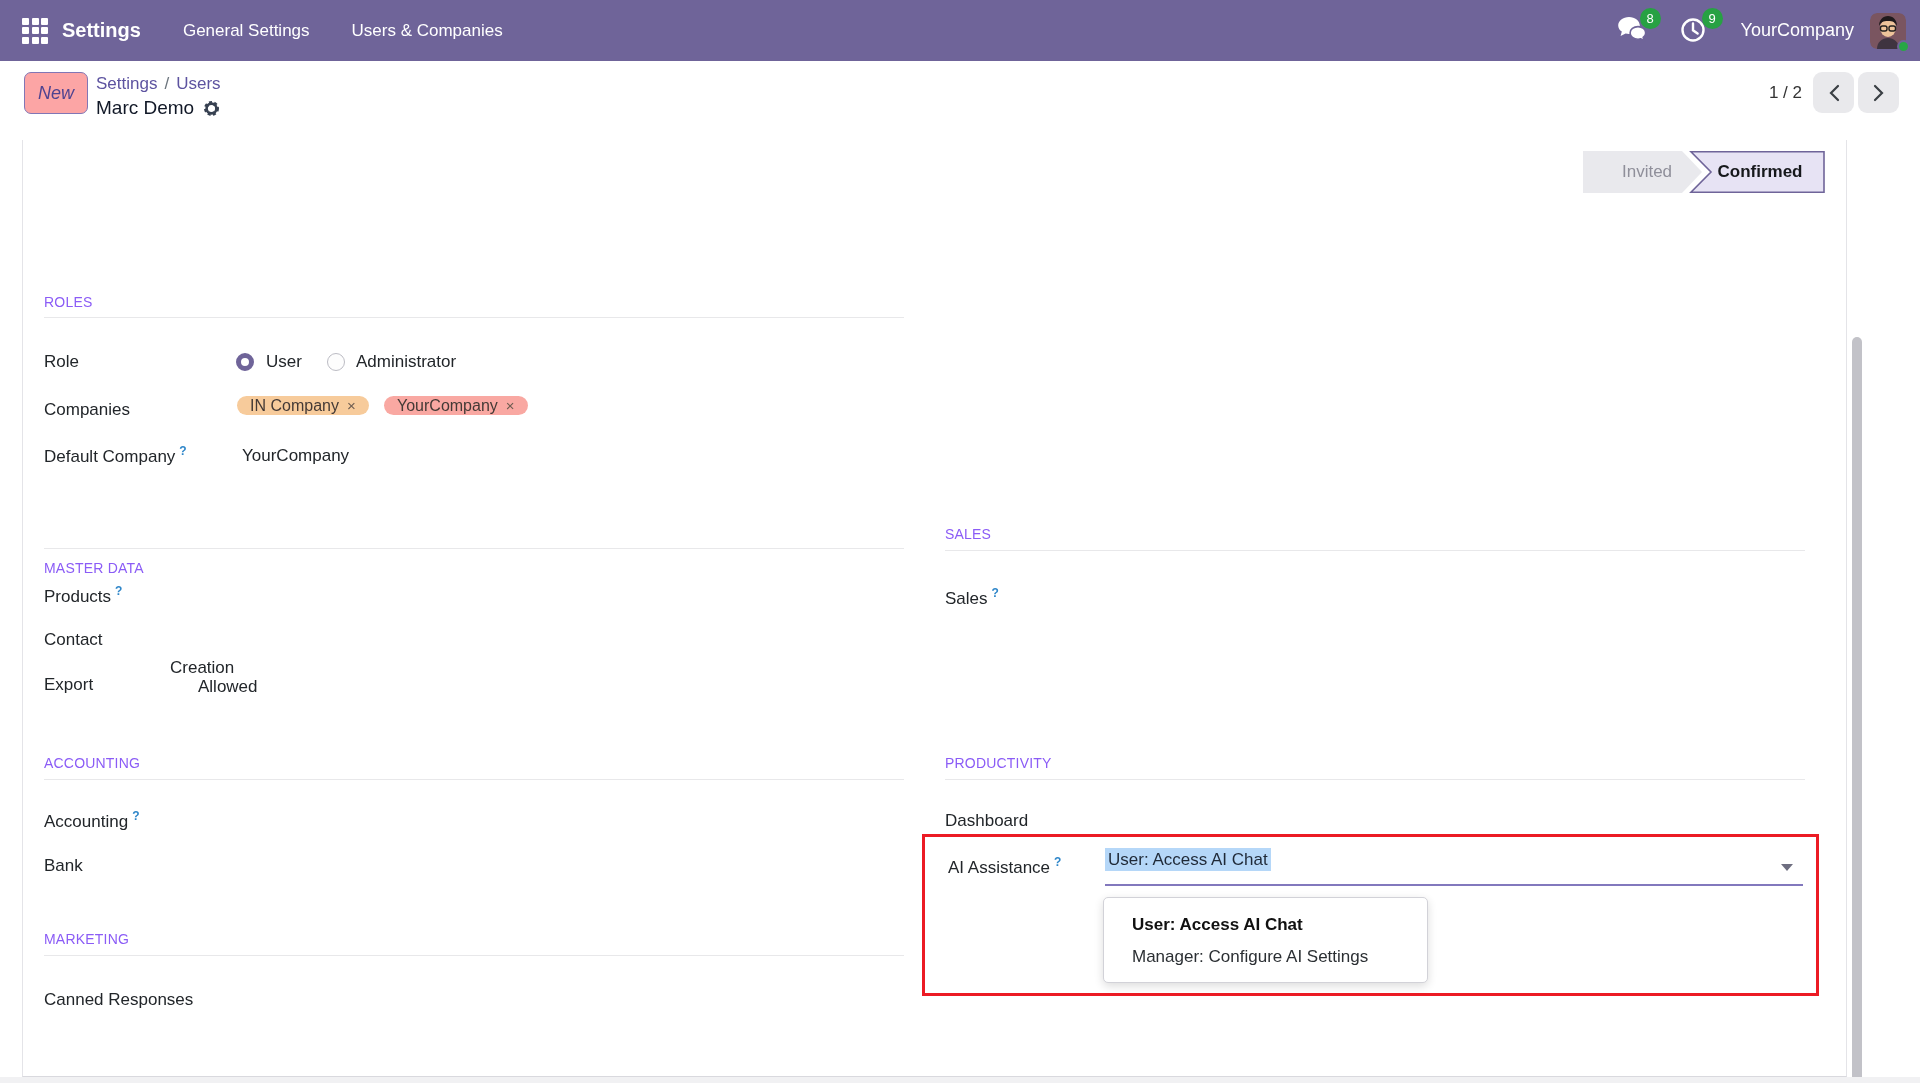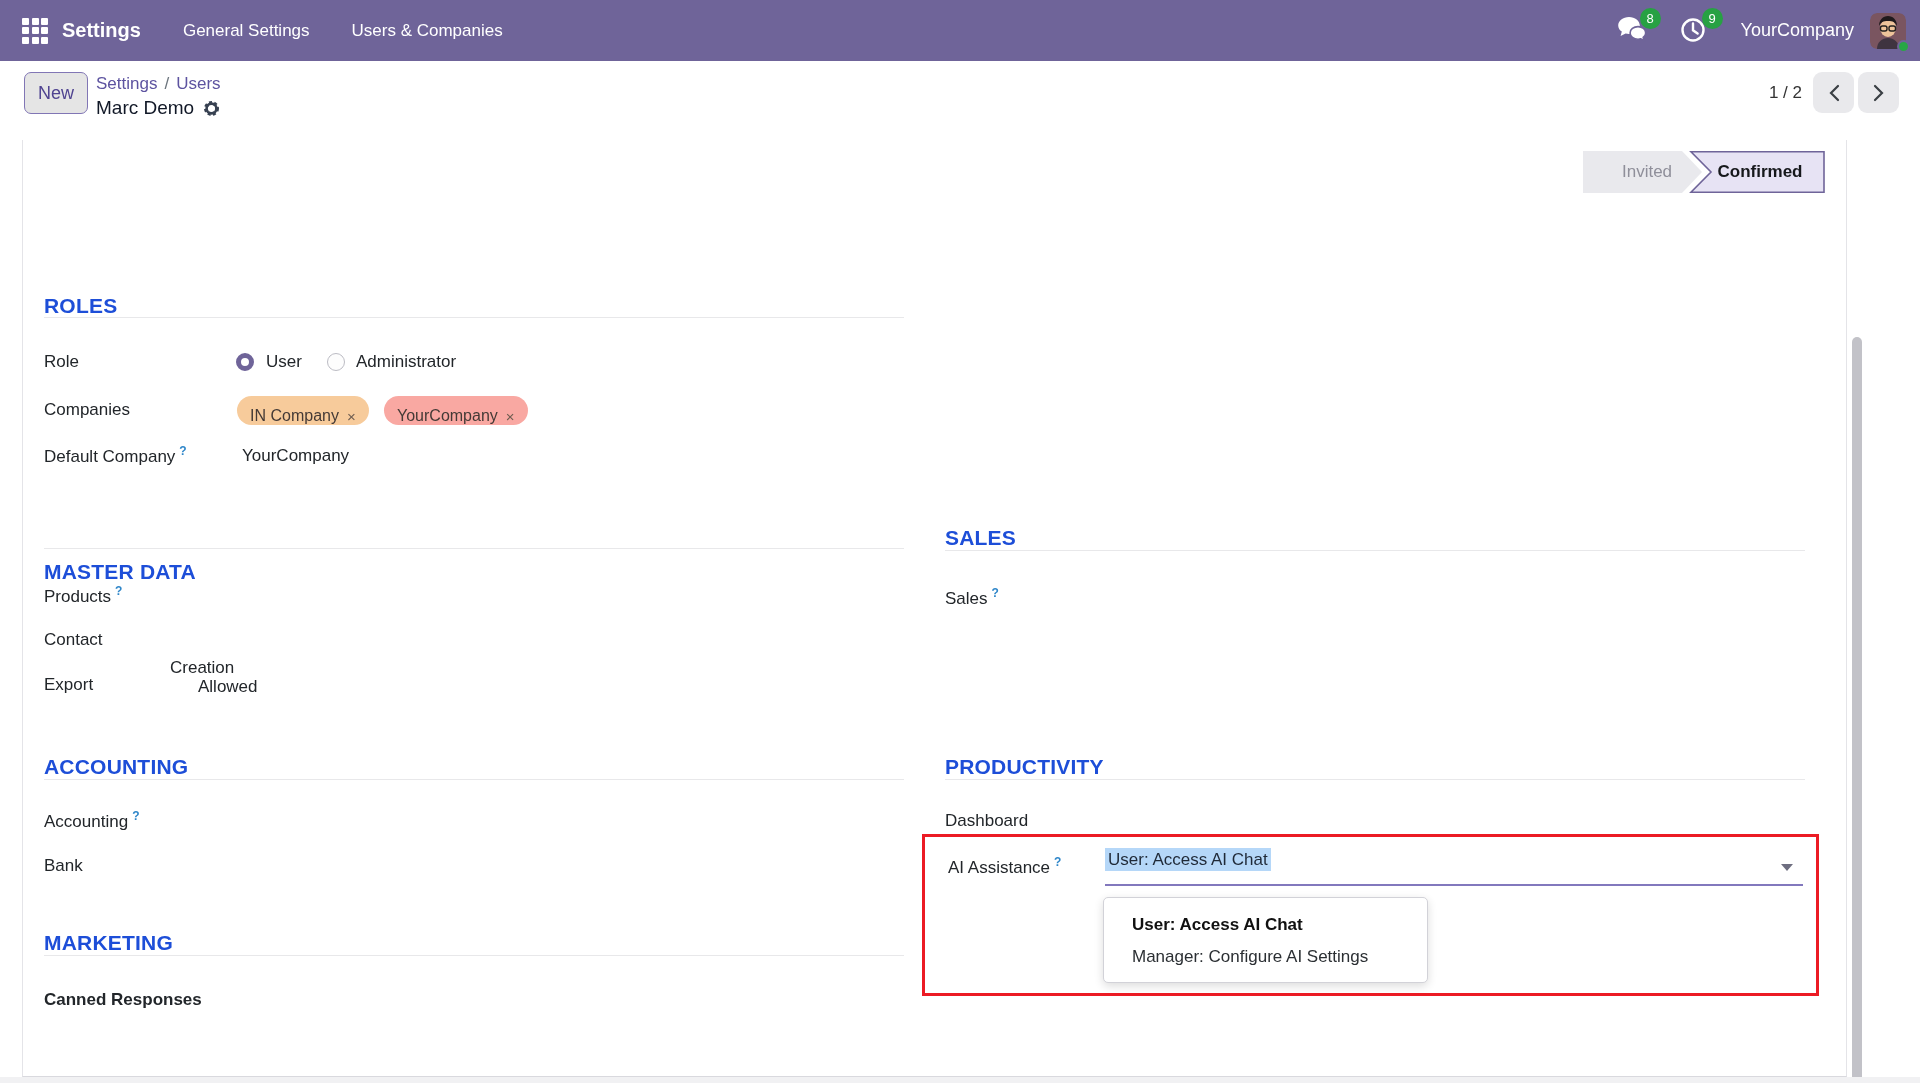--- a/index.html
+++ b/index.html
@@ -21,22 +21,22 @@
   .badge { position:absolute; top:-8px; right:-10px; min-width:21px; height:21px; border-radius:11px;
     background:#27A143; color:#fff; font-size:13px; display:flex; align-items:center;
     justify-content:center; padding:0 4px; }
   .nav-company { font-size:18px; margin-right:16px; cursor:pointer; }
   .avatar { position:relative; width:36px; height:36px; border-radius:7px; overflow:visible;
     margin-right:14px; cursor:pointer; }
   .presence { position:absolute; right:-4px; bottom:-4px; width:13px; height:13px;
     border-radius:50%; background:#28a745; border:2px solid #6F6499; }
 
   
-  .btn-new { left:24px; top:72px; width:64px; height:42px; background:#e5e5e5;
-    border:1px solid #8176b5; border-radius:7px; color:#4f4390; font-size:18px; cursor:pointer; }
+  .btn-new { left:24px; top:72px; width:64px; height:42px; background:#fca5a5;
+    border:1px solid #8176b5; border-radius:7px; color:#4f4390; font-size:18px; cursor:pointer;font-style:italic; }
   .breadcrumb { left:96px; top:74px; font-size:17px; }
   .breadcrumb a { color:#5D53A0; text-decoration:none; cursor:pointer; }
   .crumb-sep { color:#6c757d; margin:0 7px; }
   .record-line { left:96px; top:97px; font-size:19px; color:#111827; display:flex; align-items:center; gap:9px; }
   .pager-count { left:1740px; top:83px; width:62px; font-size:17px; color:#333; text-align:right; }
   .pager-btn { top:72px; width:41px; height:41px; background:#e9e9ec; border:none; border-radius:9px;
     display:flex; align-items:center; justify-content:center; cursor:pointer; }
 
   
   .statusbar { left:1583px; top:151px; width:242px; height:42px; }
@@ -49,31 +49,31 @@
   
   .sheet { left:22px; top:140px; width:1825px; height:937px;
     border-left:1px solid #e4e4e8; border-right:1px solid #e4e4e8; border-bottom:1px solid #d9d9de; }
   .tabbar { left:23px; top:188px; width:1823px; height:45px; border-bottom:1px solid #d9d9de;
     display:flex; align-items:flex-end; padding-left:20px; }
   .tab { font-size:17px; color:#5D53A0; padding:12px 20px; cursor:pointer; position:relative; top:1px; }
   .tab.active { color:#1f2328; font-weight:bold; background:#fff;
     border-left:1px solid #d9d9de; border-right:1px solid #d9d9de; border-bottom:1px solid #fff; }
 
   
-  .sec-title { font-size:21px; font-weight:bold; color:#1d4ed8; letter-spacing:.2px; }
+  .sec-title { font-size:14px; font-weight:normal; color:#8b5cf6; letter-spacing:.2px; }
   .sec-hr { height:1px; background:#e8e8ea; }
   .lbl { font-size:17px; color:#22262a; }
   .val { font-size:17px; color:#22262a; }
   .help { color:#2E86C9; font-size:12px; font-weight:bold; vertical-align:super; margin-left:4px; }
 
   .radio { width:18px; height:18px; border-radius:50%; display:inline-block; cursor:pointer; }
   .radio.sel { border:5.5px solid #6F6499; background:#fff; }
   .radio.unsel { border:1px solid #bcbcc4; background:#fdfdfd; }
 
-  .tag { height:29px; border-radius:15px; display:inline-flex; align-items:flex-end;
+  .tag { height:19px; border-radius:15px; display:inline-flex; align-items:center;
     padding:0 13px; font-size:16px; color:#443a36; cursor:pointer; }
   .tag .x { margin-left:8px; color:#6d5c50; font-size:15px; cursor:pointer; }
 
   
   .red-box { left:922px; top:834px; width:897px; height:162px; border:3px solid #EC1B24; pointer-events:none; }
   .ai-input { left:1105px; top:850px; width:698px; height:36px; border-bottom:2px solid #8278bd;
     cursor:text; font-size:17px; }
   .ai-selection { background:#B5D7F8; padding:2px 3px; color:#1f2937; }
   .caret-down { position:absolute; right:10px; top:14px; width:0; height:0;
     border-left:6px solid transparent; border-right:6px solid transparent; border-top:7px solid #6e6e80; }
@@ -232,18 +232,18 @@
     <span class="ai-selection">User: Access AI Chat</span>
     <span class="caret-down"></span>
   </div>
   <div class="abs dropdown">
     <div class="dd-item bold">User: Access AI Chat</div>
     <div class="dd-item">Manager: Configure AI Settings</div>
   </div>
 
   <div class="abs sec-title" style="left:44px; top:931px;">MARKETING</div>
   <div class="abs sec-hr" style="left:44px; top:955px; width:860px;"></div>
-  <div class="abs lbl" style="left:44px; top:990px;font-weight:bold;">Canned Responses</div>
+  <div class="abs lbl" style="left:44px; top:990px;">Canned Responses</div>
 
   <div class="abs scroll-thumb"></div>
   <div class="abs bottom-strip"></div>
 
 </div>
 
 </body></html>

